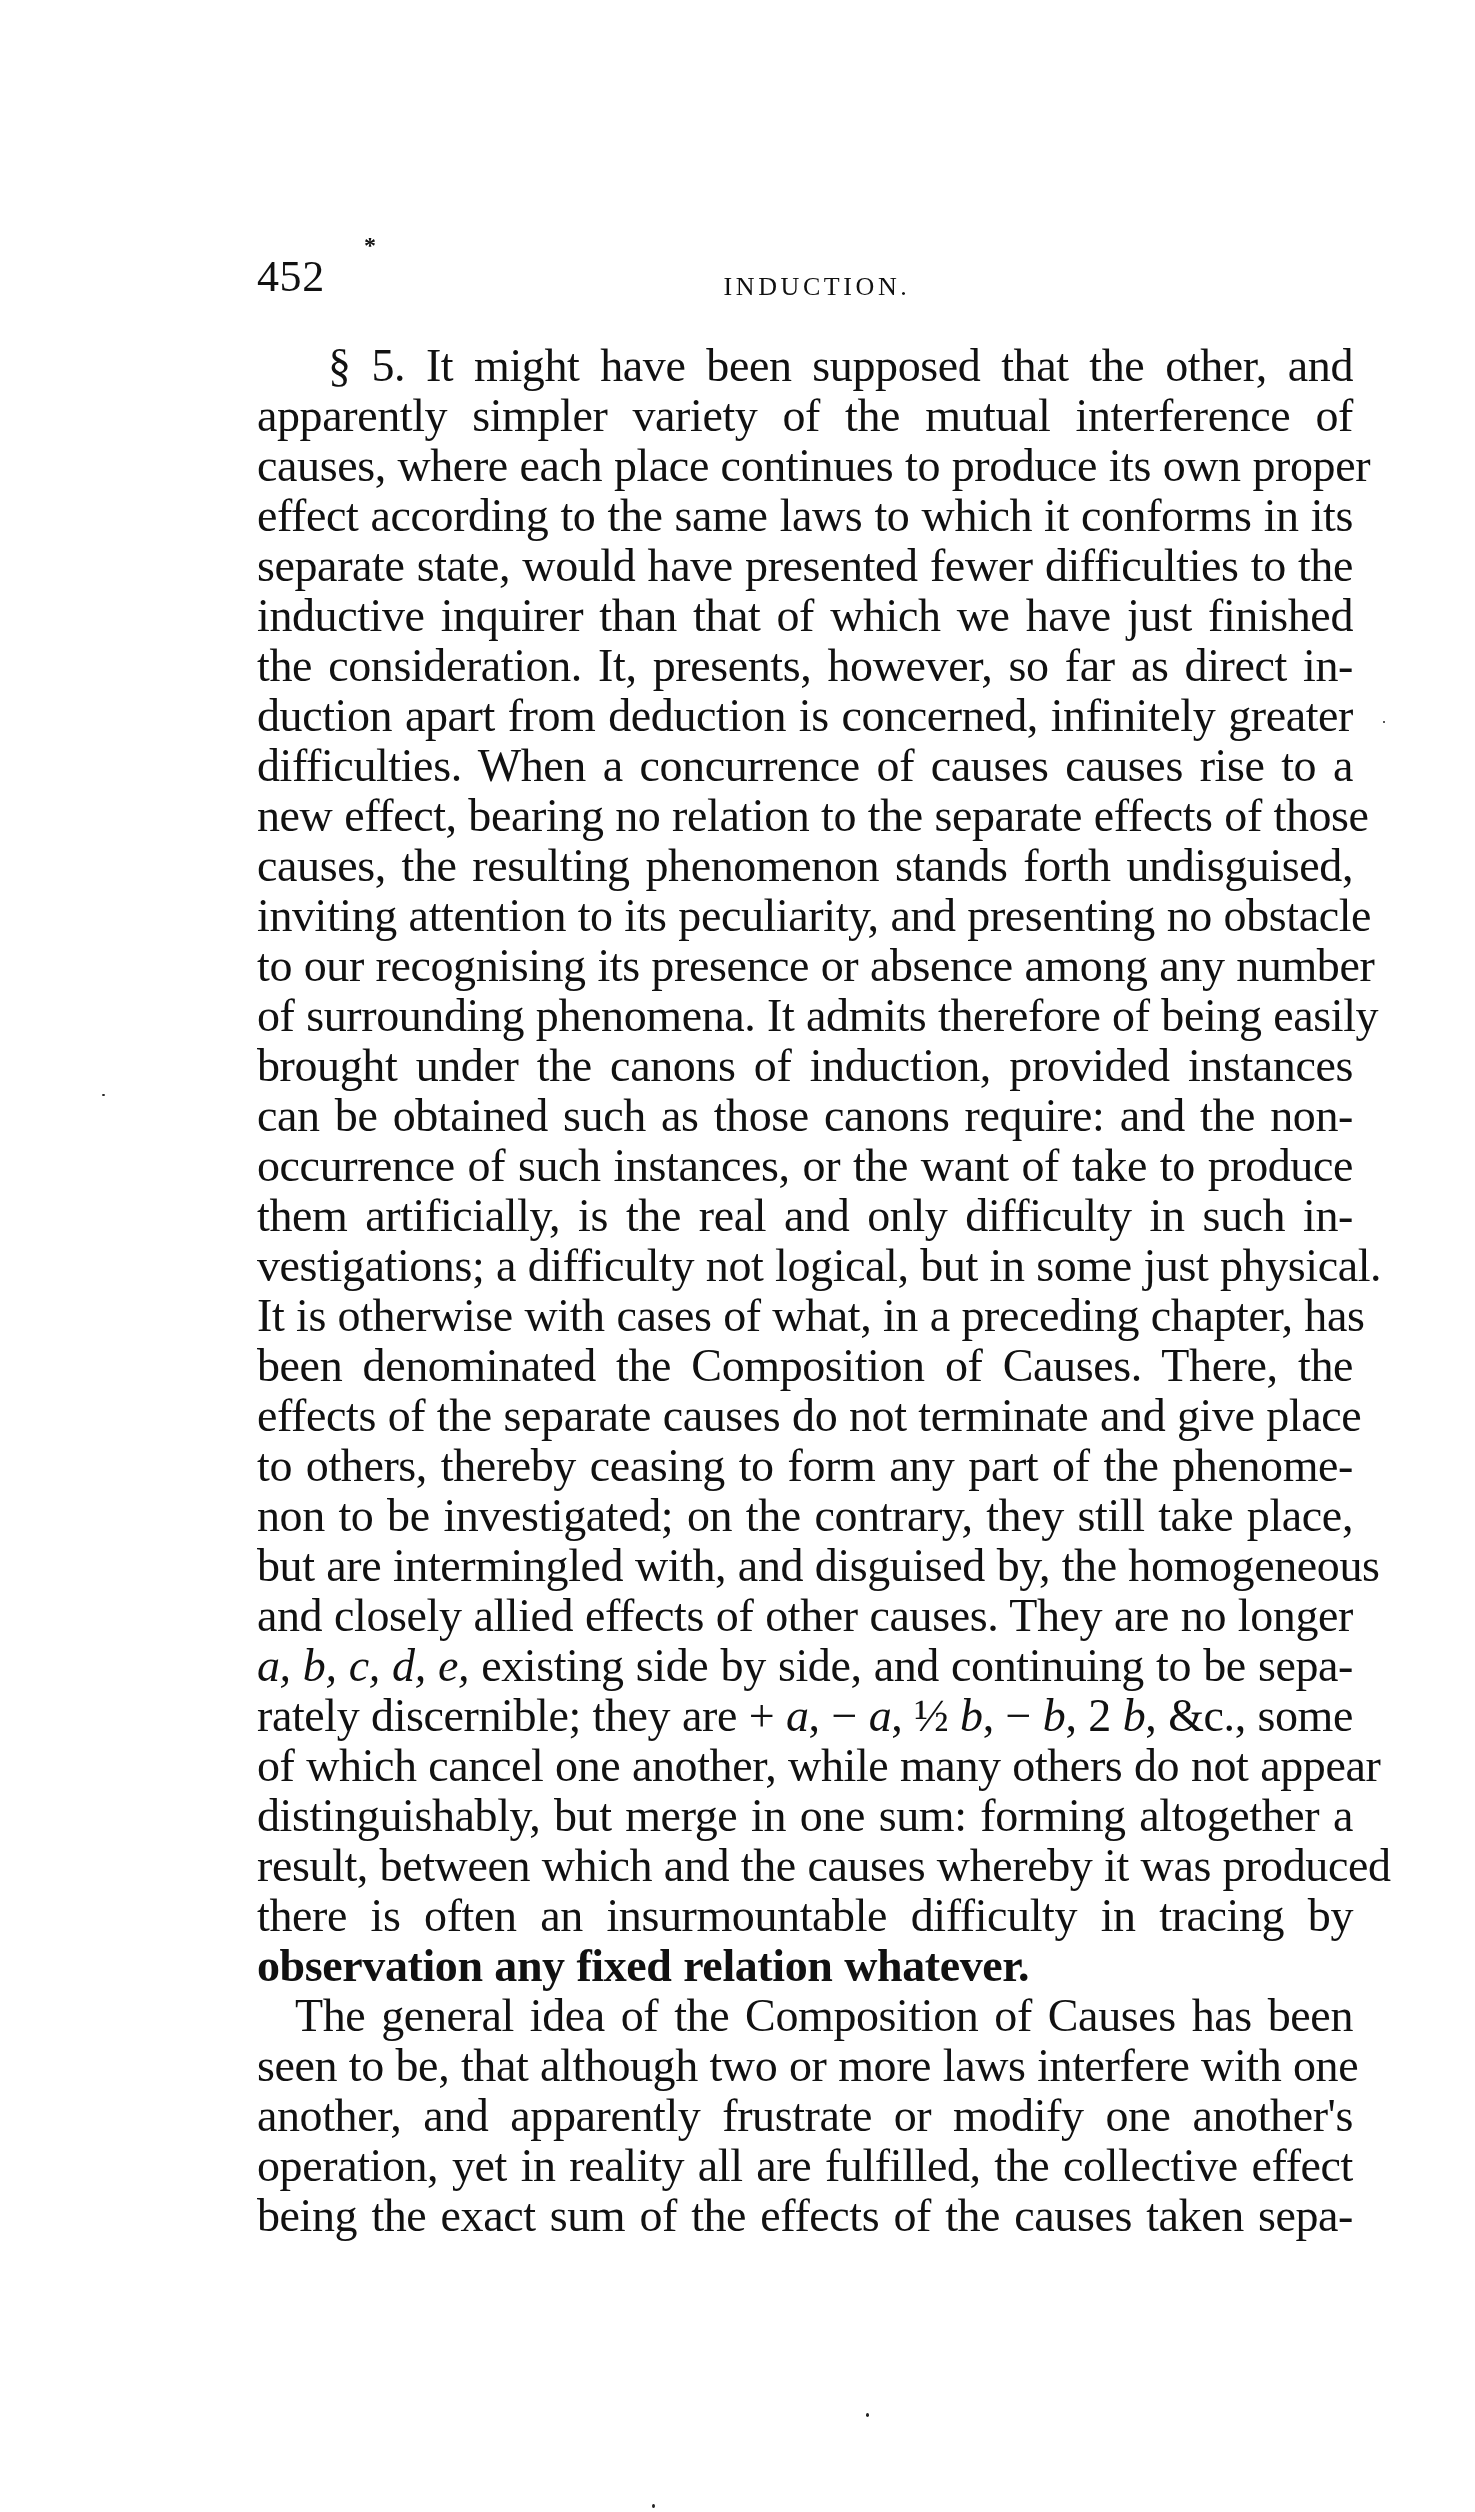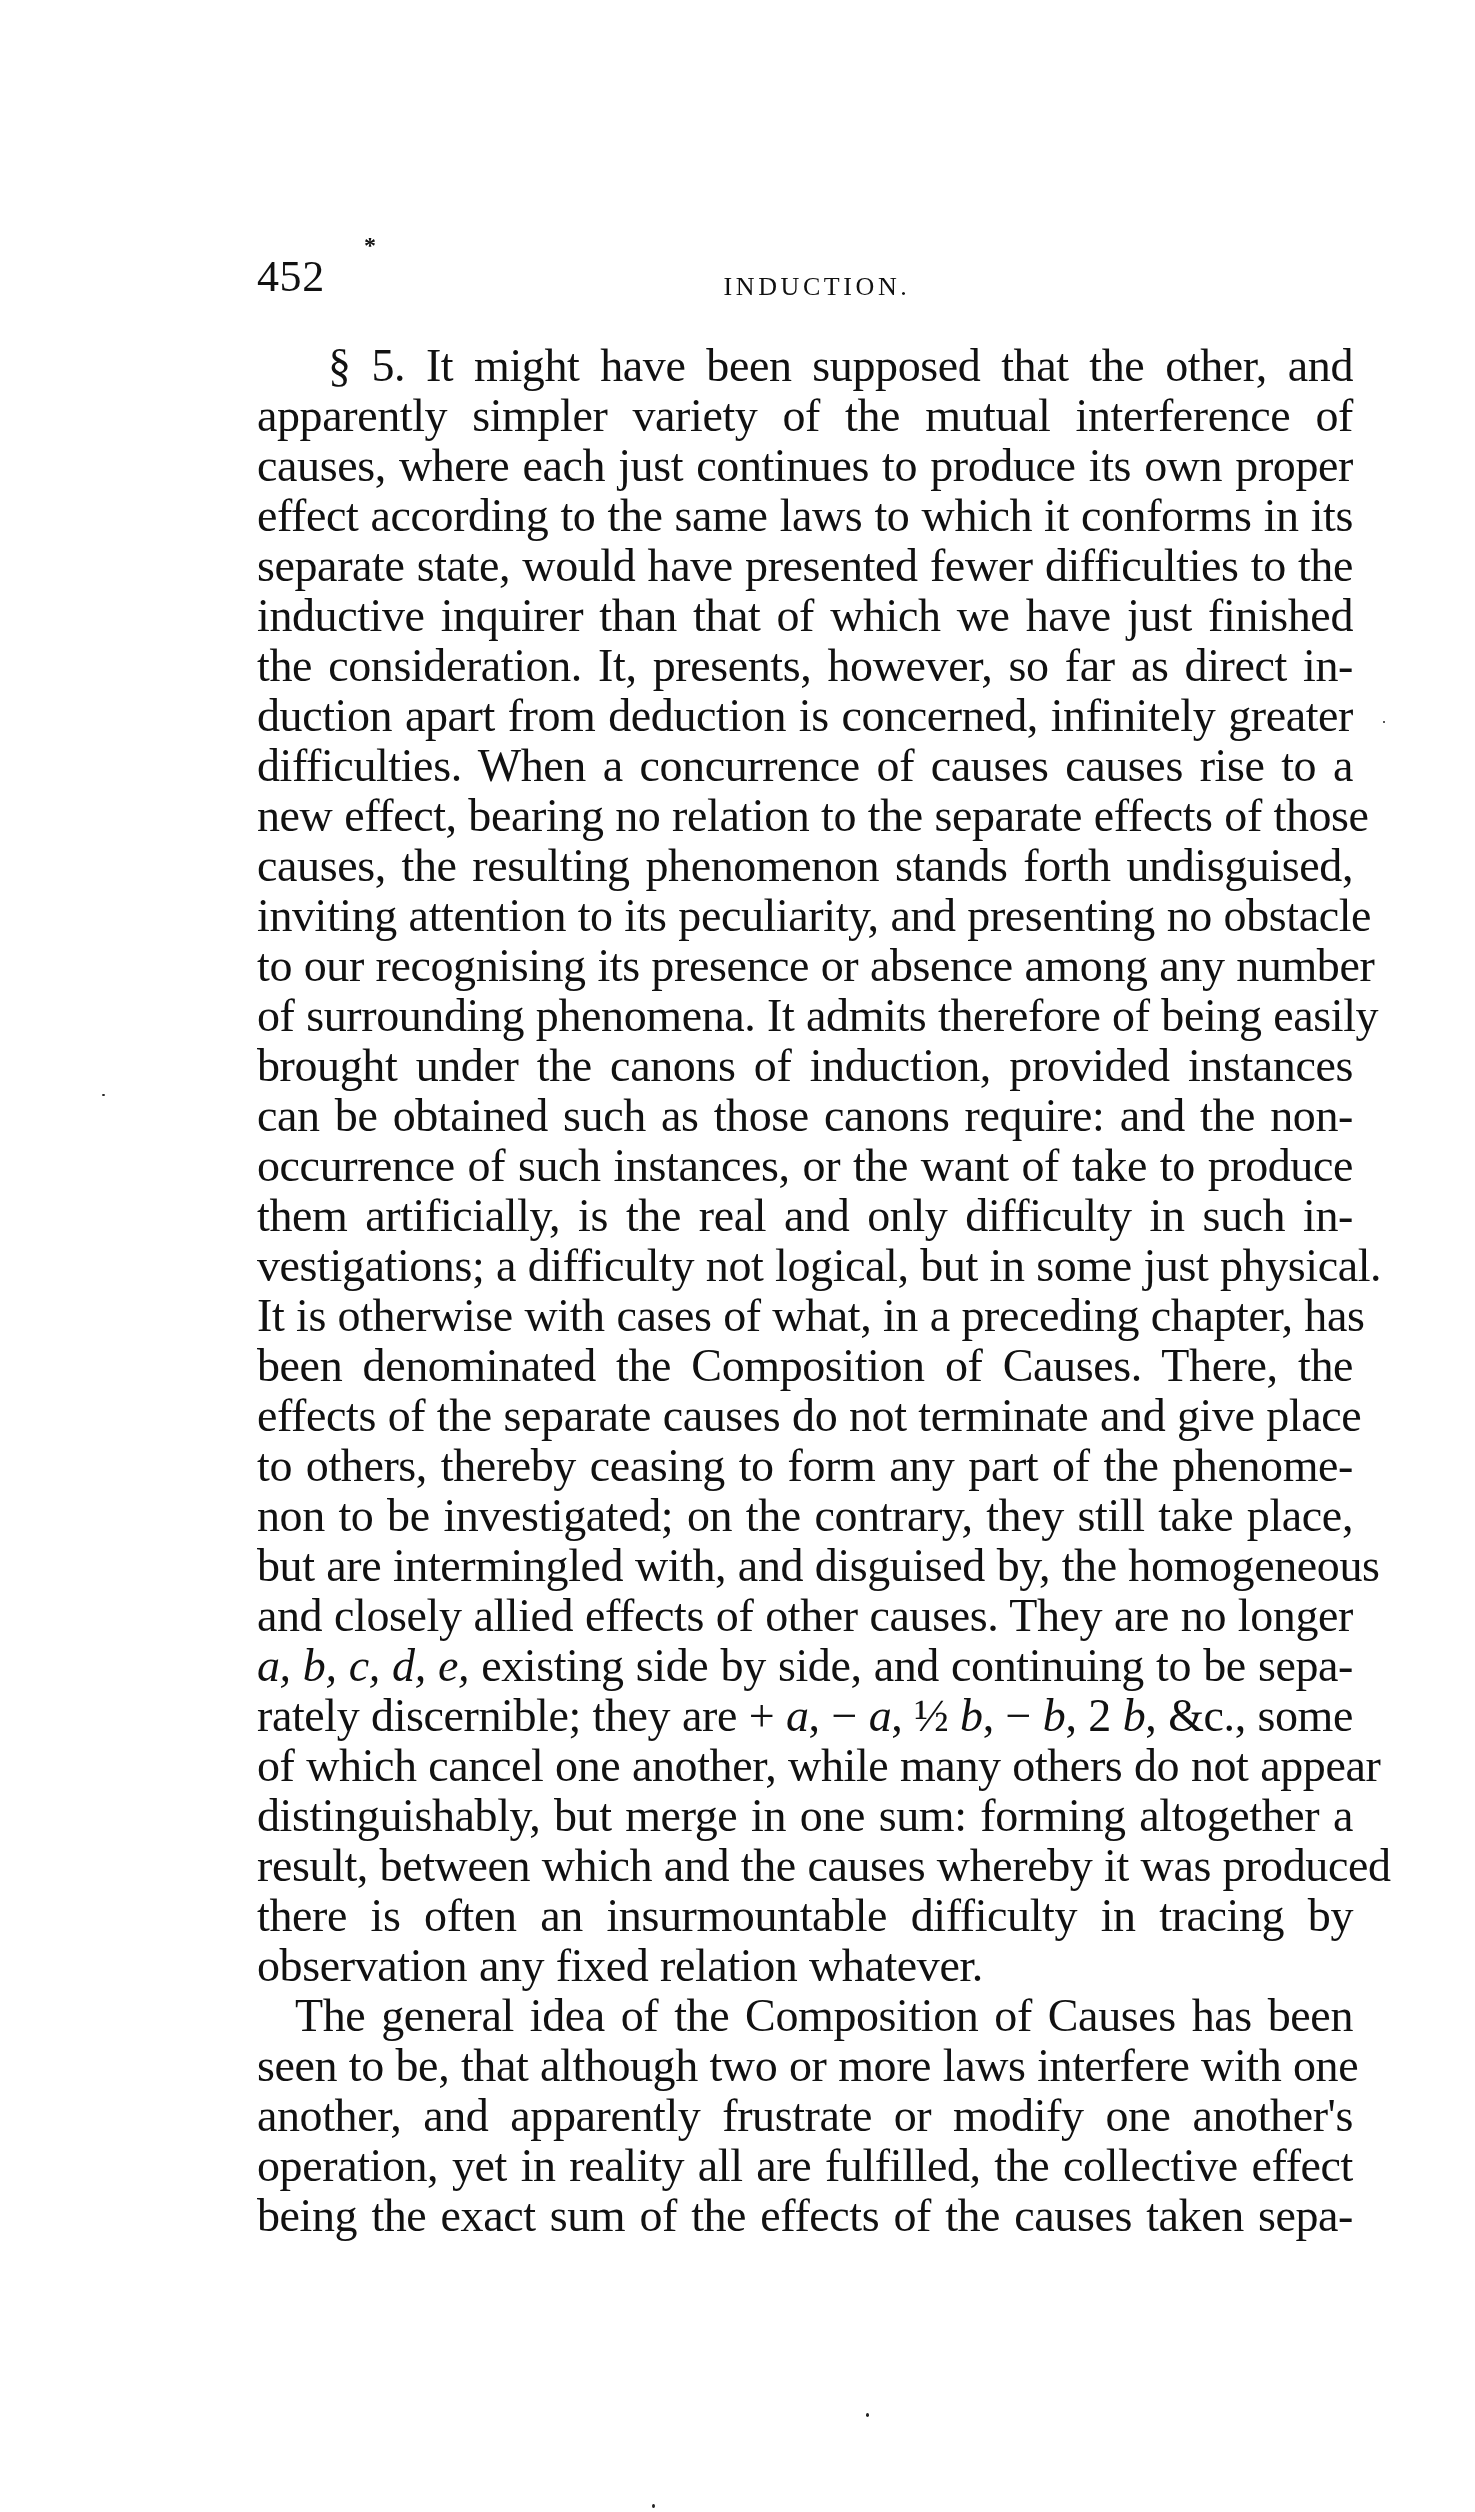--- a/index.html
+++ b/index.html
@@ -69,20 +69,21 @@
       font-size: 46px;
       line-height: 50px;
       white-space: nowrap;
       text-align: justify;
       text-align-last: justify;
       letter-spacing: -0.4px;
       word-spacing: 0.6px;
     }
     .line.last {
       text-align-last: left;
+      font-weight: bold;
     }
     .line.indent {
       padding-left: 71px;
       box-sizing: border-box;
     }
     .line.para-indent {
       padding-left: 38px;
       box-sizing: border-box;
     }
     .speck {
@@ -101,21 +102,21 @@
   <div class="running-head">
     <span class="page-number">452</span>
     <span class="running-title">INDUCTION.</span>
   </div>
 
   <div class="body-text">
 
     <div>
       <span class="line indent">§ 5.  It might have been supposed that the other, and</span>
       <span class="line">apparently simpler variety of the mutual interference of</span>
-      <span class="line">causes, where each just continues to produce its own proper</span>
+      <span class="line">causes, where each place continues to produce its own proper</span>
       <span class="line">effect according to the same laws to which it conforms in its</span>
       <span class="line">separate state, would have presented fewer difficulties to the</span>
       <span class="line">inductive inquirer than that of which we have just finished</span>
       <span class="line">the consideration.  It, presents, however, so far as direct in-</span>
       <span class="line">duction apart from deduction is concerned, infinitely greater</span>
       <span class="line">difficulties.  When a concurrence of causes causes rise to a</span>
       <span class="line">new effect, bearing no relation to the separate effects of those</span>
       <span class="line">causes, the resulting phenomenon stands forth undisguised,</span>
       <span class="line">inviting attention to its peculiarity, and presenting no obstacle</span>
       <span class="line">to our recognising its presence or absence among any number</span>

